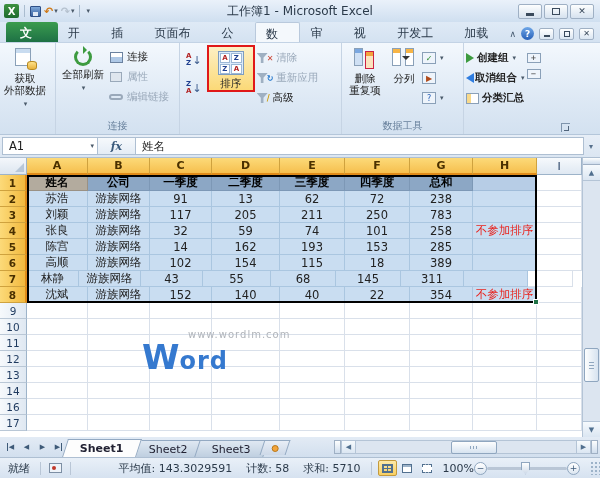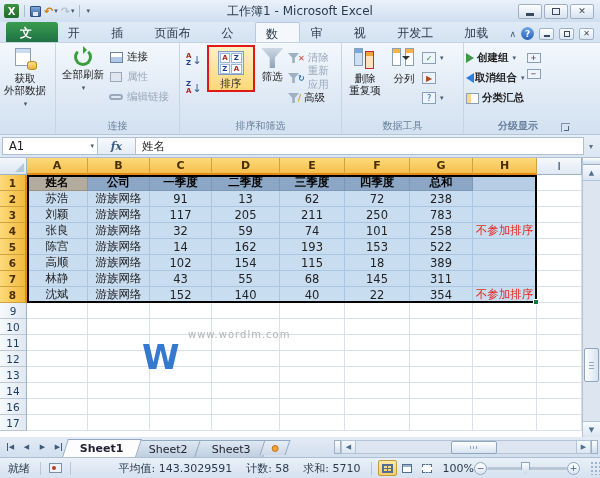--- a/index.html
+++ b/index.html
@@ -316,42 +316,37 @@
       <div class="bigbtn" style="width:42px;">
         <div class="sort-ico">
           <span class="sort-cell la">A</span>
             <span class="sort-cell lz">Z</span>
           <span class="sort-cell lz">Z</span>
             <span class="sort-cell la">A</span>
         </div>
         <div class="blabel">排序</div>
       </div>
     </div>
-    <div class="bigbtn" style="width:38px;">
-      <div class="funnel"></div>
-      <div class="blabel">筛选</div>
-    </div>
     <div class="smallcol" style="padding-top:5px;">
       <div class="smallbtn disabled">
           <span class="funnel-s"></span>
           <span class="mark mark-x">✕</span>
           <span>清除</span>
         </div>
       <div class="smallbtn disabled">
           <span class="funnel-s"></span>
           <span class="mark mark-r">↻</span>
           <span>重新应用</span>
         </div>
       <div class="smallbtn">
           <span class="funnel-s"></span>
           <span class="mark mark-p">/</span>
           <span>高级</span>
         </div>
     </div>
-    <div class="glabel">排序和筛选</div>
   </div>
 
   <div class="rgroup" style="width:122px;">
     <div class="bigbtn" style="width:42px;">
       <div class="dup-ico">
           <div class="dup-a"></div>
           <div class="dup-b"></div>
         </div>
       <div class="blabel"><span>删除</span><br><span>重复项</span></div>
     </div>
@@ -402,21 +397,20 @@
         </div>
     </div>
     <div class="detail-col">
       <div class="detail-ico">
           <span>+</span>
         </div>
       <div class="detail-ico">
           <span>−</span>
         </div>
     </div>
-    <div class="glabel">分级显示</div>
     <div class="launcher"></div>
   </div>
 </div>
 
 <div id="formulabar">
   <div class="namebox">
       <span>A1</span>
       <span class="dd">▾</span>
     </div>
   <div class="fxzone">
@@ -497,39 +491,39 @@
         <div class="cell" style="width: 45px;"></div>
       </div>
       <div class="grow">
         <div class="rowhdr selrow">5</div>
         <div class="cell sel" style="width: 61px;">陈宫</div>
         <div class="cell sel" style="width: 62px;">游族网络</div>
         <div class="cell sel" style="width: 62px;">14</div>
         <div class="cell sel" style="width: 68px;">162</div>
         <div class="cell sel" style="width: 65px;">193</div>
         <div class="cell sel" style="width: 65px;">153</div>
-        <div class="cell sel" style="width: 63px;">522</div>
+        <div class="cell sel" style="width: 63px;">285</div>
         <div class="cell sel" style="width: 64px;"></div>
         <div class="cell" style="width: 45px;"></div>
       </div>
       <div class="grow">
         <div class="rowhdr selrow">6</div>
         <div class="cell sel" style="width: 61px;">高顺</div>
         <div class="cell sel" style="width: 62px;">游族网络</div>
         <div class="cell sel" style="width: 62px;">102</div>
         <div class="cell sel" style="width: 68px;">154</div>
         <div class="cell sel" style="width: 65px;">115</div>
         <div class="cell sel" style="width: 65px;">18</div>
         <div class="cell sel" style="width: 63px;">389</div>
         <div class="cell sel" style="width: 64px;"></div>
         <div class="cell" style="width: 45px;"></div>
       </div>
       <div class="grow">
         <div class="rowhdr selrow">7</div>
-        <div class="cell sel" style="width: 61px;">林静</div>
+        <div class="cell sel" style="width: 52px;">林静</div>
         <div class="cell sel" style="width: 62px;">游族网络</div>
         <div class="cell sel" style="width: 62px;">43</div>
         <div class="cell sel" style="width: 68px;">55</div>
         <div class="cell sel" style="width: 65px;">68</div>
         <div class="cell sel" style="width: 65px;">145</div>
         <div class="cell sel" style="width: 63px;">311</div>
         <div class="cell sel" style="width: 64px;"></div>
         <div class="cell" style="width: 45px;"></div>
       </div>
       <div class="grow">
@@ -645,20 +639,21 @@
     </div>
 
   <div id="selbox">
     <div id="fillhandle"></div>
   </div>
 
   <div id="watermark">
     <div class="wm-url">www.wordlm.com</div>
     <div class="wm-line">
       <span class="wm-W">W</span>
+        <span class="wm-ord">ord</span>
     </div>
   </div>
 
   <div id="vscroll">
     <div class="vsplit"></div>
     <div class="varrow">
         <span>▲</span>
       </div>
     <div id="vthumb"></div>
     <div class="varrow bottom">

